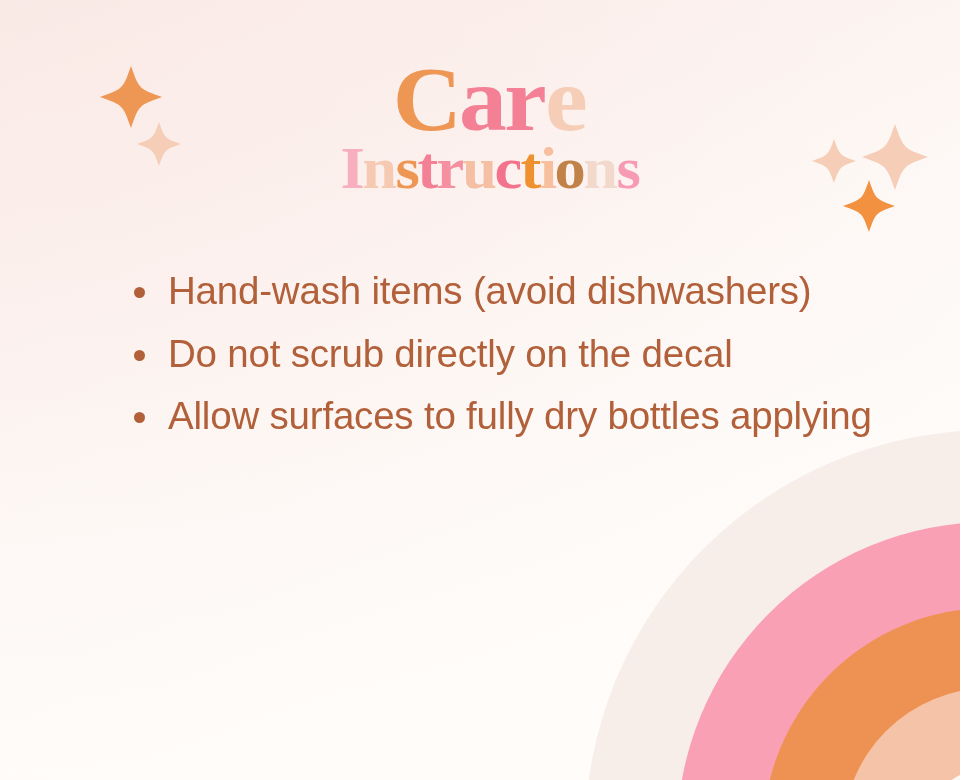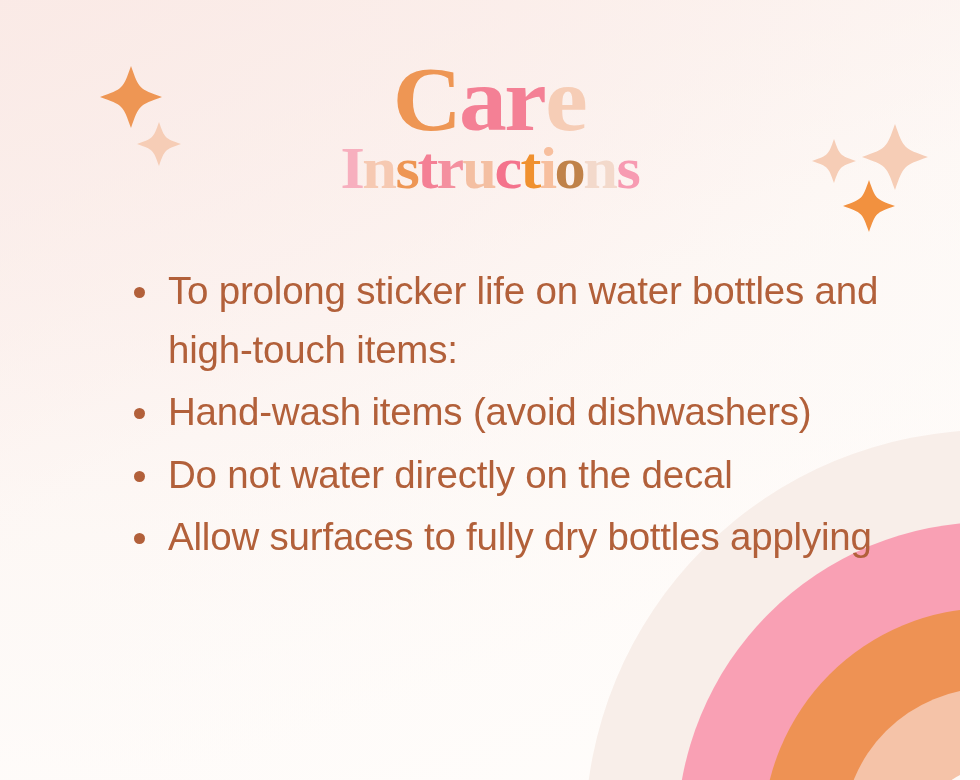--- a/index.html
+++ b/index.html
@@ -156,19 +156,18 @@
           C 19.240000000000002 19.240000000000002, 19.240000000000002 19.240000000000002, 26 0 Z" fill="#F2913F"></path>
       </svg>
     </div>
 
   <h1 class="heading">
     <span class="line1" id="title-line-1"><span class="ltr" style="color: rgb(238, 150, 84);">C</span><span class="ltr" style="color: rgb(244, 128, 149);">a</span><span class="ltr" style="color: rgb(244, 128, 149);">r</span><span class="ltr" style="color: rgb(246, 205, 182);">e</span></span>
     <span class="line2" id="title-line-2"><span class="ltr" style="color: rgb(247, 175, 190);">I</span><span class="ltr" style="color: rgb(246, 201, 178);">n</span><span class="ltr" style="color: rgb(238, 150, 84);">s</span><span class="ltr" style="color: rgb(244, 128, 149);">t</span><span class="ltr" style="color: rgb(244, 144, 159);">r</span><span class="ltr" style="color: rgb(244, 191, 162);">u</span><span class="ltr" style="color: rgb(244, 115, 140);">c</span><span class="ltr" style="color: rgb(240, 145, 47);">t</span><span class="ltr" style="color: rgb(247, 191, 158);">i</span><span class="ltr" style="color: rgb(192, 130, 73);">o</span><span class="ltr" style="color: rgb(243, 217, 203);">n</span><span class="ltr" style="color: rgb(247, 155, 178);">s</span></span>
   </h1>
 
   <ul class="care-list" id="care-list">
-      <li>To prolong sticker life on water bottles and high-touch items:</li>
       <li>Hand-wash items (avoid dishwashers)</li>
-      <li>Do not water directly on the decal</li>
+      <li>Do not scrub directly on the decal</li>
       <li>Allow surfaces to fully dry bottles applying</li>
     </ul>
 
 </div>
 
 </body></html>

